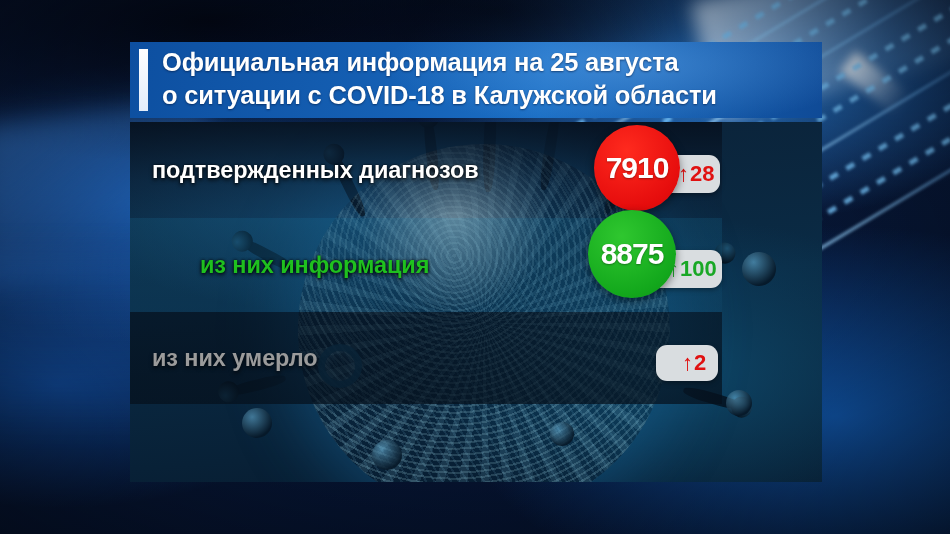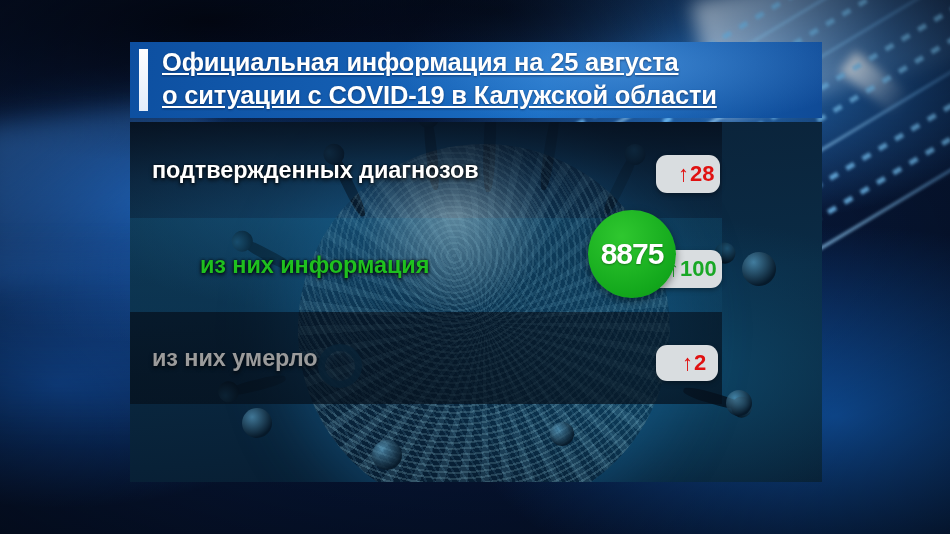--- a/index.html
+++ b/index.html
@@ -103,21 +103,20 @@
   }
   #title-lines { padding-bottom:2px; }
   .title-line {
     color:#ffffff;
     font-size:25.5px;
     font-weight:bold;
     line-height:33px;
     letter-spacing:-.2px;
     white-space:nowrap;
     text-shadow:0 1px 2px rgba(0,20,55,.55);
-    text-decoration:underline;
   }
 
   
   #panel {
     position:absolute; left:130px; top:122px;
     width:692px; height:360px;
     overflow:hidden;
   }
 
   
@@ -283,21 +282,21 @@
   <div class="bg-layer bg-circuit-2">
     <i style="top:16px"></i><i class="solid" style="top:44px"></i><i style="top:74px"></i>
     <i style="top:108px"></i><i class="solid" style="top:140px"></i><i style="top:172px"></i>
   </div>
   <div class="bg-layer bg-vign"></div>
 
   <div id="title-band">
     <div id="title-accent"></div>
     <div id="title-lines">
       <div class="title-line">Официальная информация на 25 августа</div>
-      <div class="title-line">о ситуации с COVID-19 в Калужской области</div>
+      <div class="title-line">о ситуации с COVID-18 в Калужской области</div>
     </div>
   </div>
 
   <div id="panel">
 
     <div class="virus-wrap">
       <div class="virus-bg"></div>
 
       <div class="spike" style="left:300px; top:-6px;  width:11px; height:74px; transform:rotate(-6deg);"></div>
       <div class="spike" style="left:352px; top:-22px; width:12px; height:92px; transform:rotate(2deg);"></div>
@@ -322,20 +321,23 @@
       <div class="knob" style="left:420px; top:300px; width:24px; height:24px;"></div>
     </div>
 
     <div class="row" id="row-0">
       <div class="row-label">подтвержденных диагнозов</div>
       <div class="metric" id="metric-0">
         <div class="badge">
           <span class="badge-arrow">↑</span>
           <span class="badge-num">28</span>
         </div>
+        <div class="circle">
+          <span class="circle-num">7910</span>
+        </div>
       </div>
     </div>
 
     <div class="row" id="row-1">
       <div class="row-label">из них информация</div>
       <div class="metric" id="metric-1">
         <div class="badge">
           <span class="badge-arrow">↑</span>
           <span class="badge-num">100</span>
         </div>

